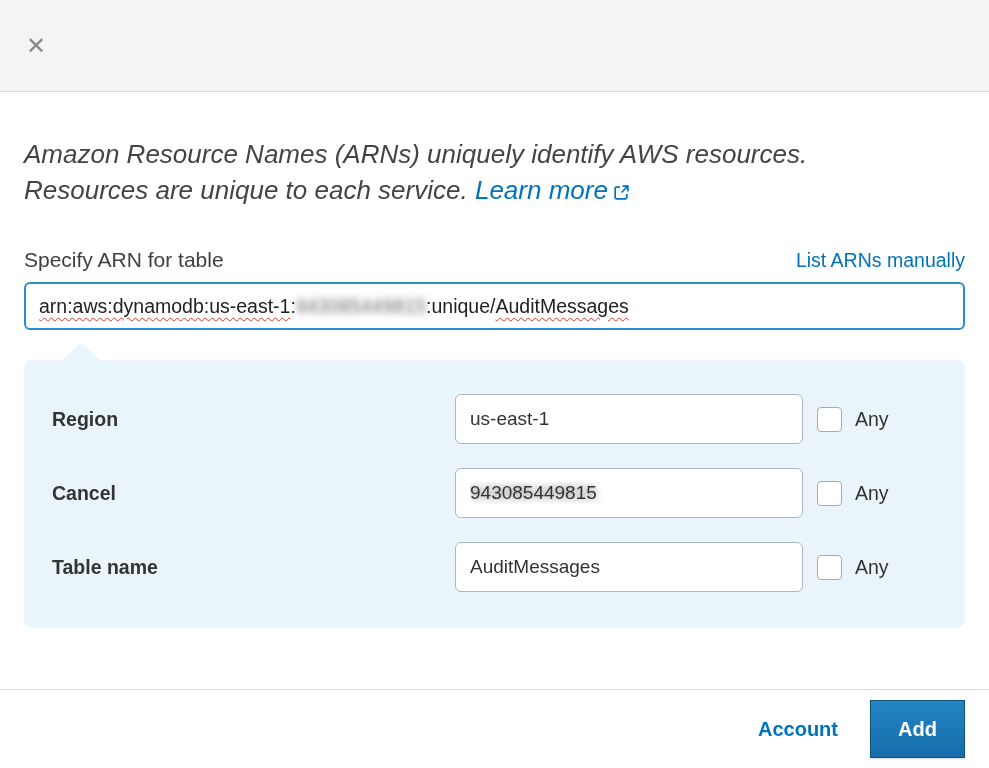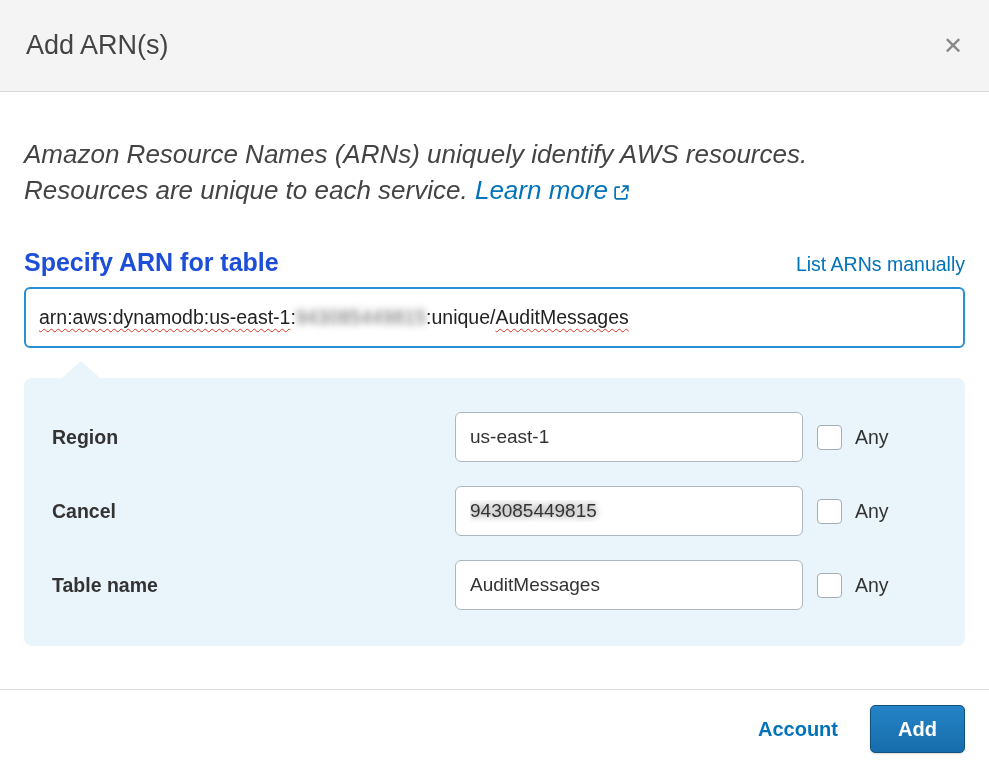--- a/index.html
+++ b/index.html
@@ -62,31 +62,31 @@
     margin-left: 5px;
   }
 
   .specify-row {
     margin-top: 38px;
     display: flex;
     justify-content: space-between;
     align-items: baseline;
   }
   .specify-label {
-    font-size: 25px;
-    font-weight: 700;
-    color: #1d4ed8;
+    font-size: 21px;
+    font-weight: 400;
+    color: #404040;
   }
   .list-arns {
     font-size: 19.5px;
   }
 
   .arn-field {
     margin-top: 10px;
-    height: 61px;
+    height: 48px;
     width: 100%;
     border: 2px solid #2a8fd0;
     border-radius: 6px;
     background: #fff;
     display: flex;
     align-items: center;
     padding: 0 13px;
     font-size: 19.5px;
     color: #222;
     white-space: nowrap;
@@ -184,37 +184,36 @@
     font-size: 20px;
     font-weight: 700;
     color: #0073bb;
     cursor: pointer;
     background: none;
     border: none;
     font-family: inherit;
   }
   .add-btn {
     min-width: 95px;
-    height: 48px;
-    border-radius: 5px;
+    height: 58px;
+    border-radius: 0;
     border: 1px solid #10537d;
     background: linear-gradient(180deg, #2484c6 0%, #176dab 100%);
     color: #fff;
     font-size: 20px;
     font-weight: 700;
     font-family: inherit;
     cursor: pointer;
     box-shadow: 0 1px 2px rgba(0,0,0,0.15);
   }
 </style>
 </head>
 <body>
 
 <div class="modal-header">
-  <div class="modal-title">Add ARN(s)</div>
   <button class="close-btn">✕</button>
 </div>
 
 <div class="modal-body">
 
   <p class="description"><span>Amazon Resource Names (ARNs) uniquely identify AWS resources. Resources are unique to each service.</span>
     <a class="link"><span>Learn more</span><span class="ext-icon"><svg width="17" height="17" viewBox="0 0 16 16" fill="none">
             <path d="M6.5 3H3.2C2.5 3 2 3.5 2 4.2v8.6C2 13.5 2.5 14 3.2 14h8.6c.7 0 1.2-.5 1.2-1.2V9.5" stroke="#0073bb" stroke-width="1.6" fill="none"></path>
             <path d="M9 2h5v5" stroke="#0073bb" stroke-width="1.6" fill="none"></path>
             <path d="M14 2L8 8" stroke="#0073bb" stroke-width="1.6"></path>

